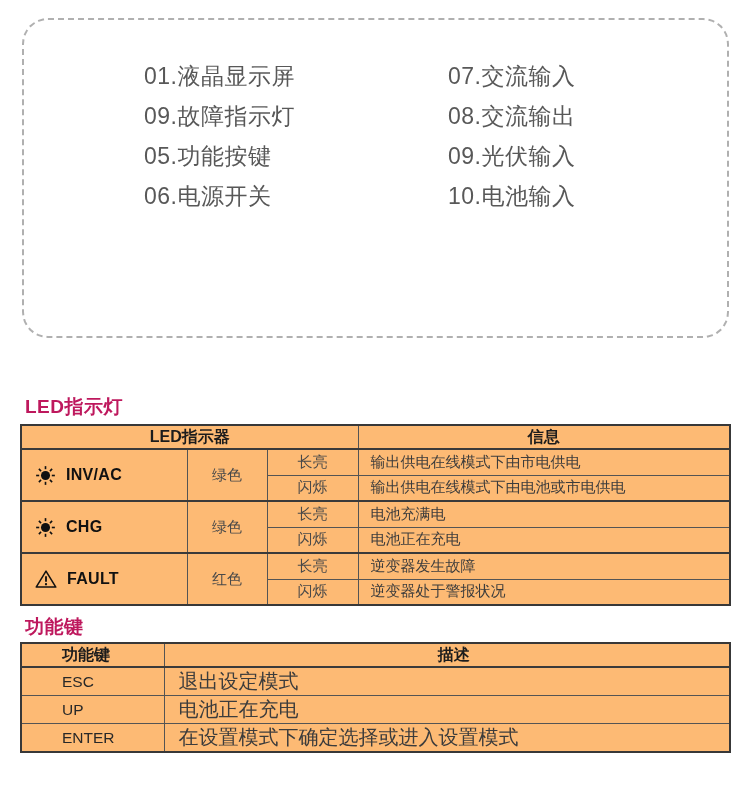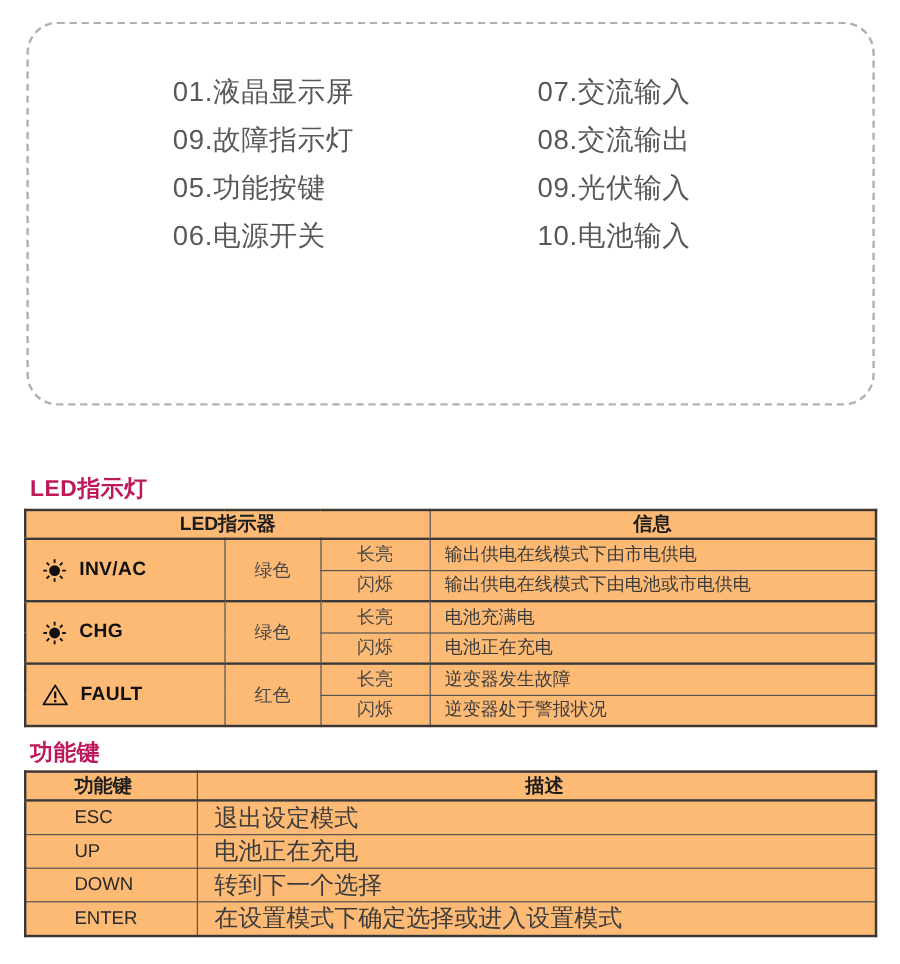--- a/index.html
+++ b/index.html
@@ -262,23 +262,19 @@
     <tbody>
       <tr>
         <td class="fn-key-cell">ESC</td>
         <td class="fn-desc-cell">退出设定模式</td>
       </tr>
       <tr>
         <td class="fn-key-cell">UP</td>
         <td class="fn-desc-cell">电池正在充电</td>
       </tr>
       <tr>
-        <td class="fn-key-cell">DOWN</td>
-        <td class="fn-desc-cell">转到下一个选择</td>
-      </tr>
-      <tr>
         <td class="fn-key-cell">ENTER</td>
         <td class="fn-desc-cell">在设置模式下确定选择或进入设置模式</td>
       </tr>
     </tbody>
   </table>
 
 </div>
 
 </body></html>

